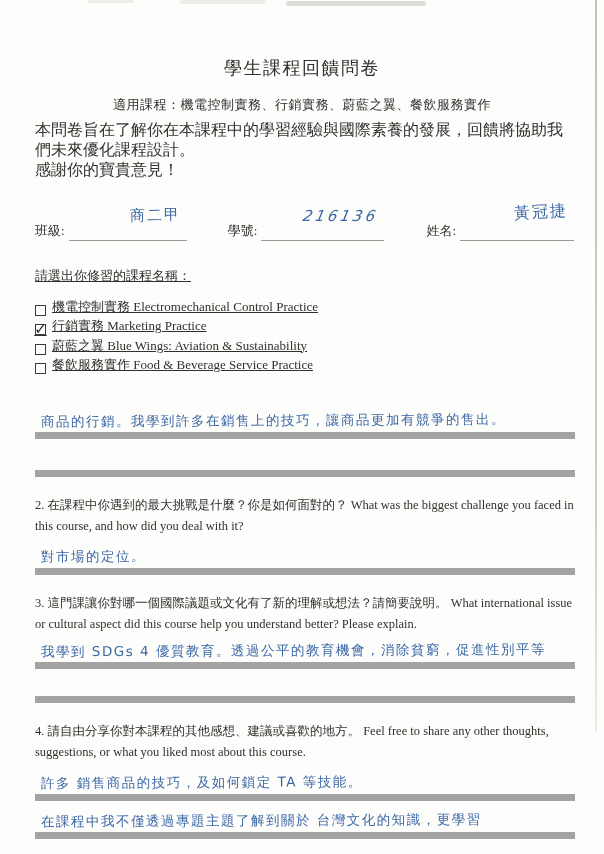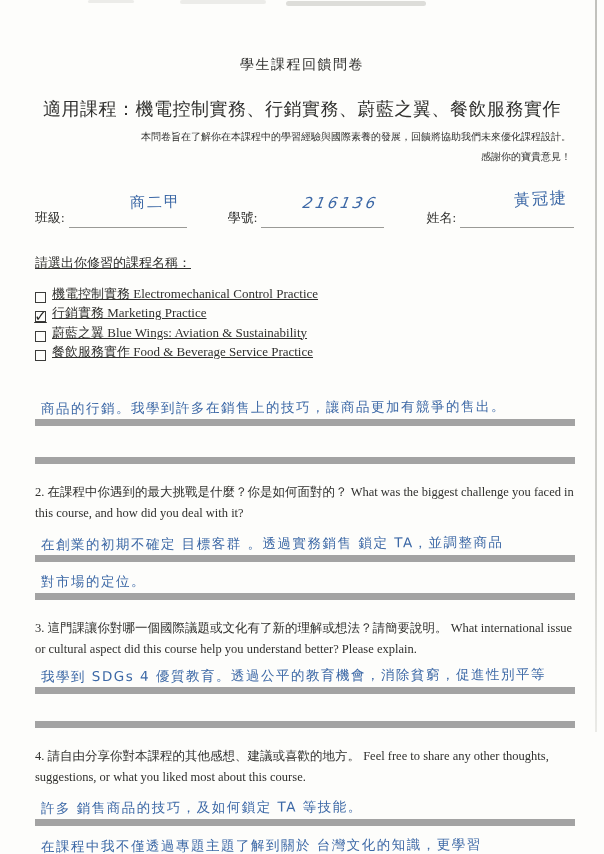--- a/index.html
+++ b/index.html
@@ -20,23 +20,23 @@
     background: linear-gradient(180deg, #b7b7b2 0%, #c6c6c1 70%, #e7e7e3 100%);
     opacity: .85;
   }
   .smudge { position: absolute; background: #dededa; border-radius: 3px; opacity: .55; }
   .smudge.s1 { left: 88px;  top: 0; width: 46px;  height: 3px; }
   .smudge.s2 { left: 180px; top: 0; width: 86px;  height: 4px; }
   .smudge.s3 { left: 286px; top: 1px; width: 140px; height: 5px; opacity: .75; background:#d2d2ce; }
 
   
   .hdr { text-align: center; }
-  .title { margin: 56px 0 0; font-size: 14px; font-weight: 400; letter-spacing: 1.5px; }
-  .subtitle { margin-top: 23px; font-size: 18px; letter-spacing: .5px; }
-  .intro { text-align: right; margin: 6px 33px 0 35px; font-size: 10px; line-height: 20px; }
+  .title { margin: 56px 0 0; font-size: 18px; font-weight: 400; letter-spacing: 1.5px; }
+  .subtitle { margin-top: 16px; font-size: 13px; letter-spacing: .5px; }
+  .intro { text-align: left; margin: 6px 33px 0 35px; font-size: 16px; line-height: 20px; }
 
   
   .info-row {
     display: flex; align-items: flex-end;
     margin: 24px 30px 0 35px; font-size: 13px;
   }
   .info-label { white-space: nowrap; padding-bottom: 1px; }
   .info-value {
     border-bottom: 1px solid #9a9a96;
     margin-left: 4px; padding: 0 6px 15px;
@@ -143,23 +143,20 @@
       <span class="hand-answer">商品的行銷。我學到許多在銷售上的技巧，讓商品更加有競爭的售出。</span>
     </div>
     <div class="answer-line">
       <span class="hand-answer"></span>
     </div>
   </div>
 
   <div class="q-section q2">
     <div class="q-text">2. 在課程中你遇到的最大挑戰是什麼？你是如何面對的？ What was the biggest challenge you faced in this course, and how did you deal with it?</div>
     <div class="answer-line">
-      <span class="hand-answer">在創業的初期不確定 目標客群 。透過實務銷售 鎖定 TA，並調整商品</span>
-    </div>
-    <div class="answer-line">
       <span class="hand-answer">對市場的定位。</span>
     </div>
   </div>
 
   <div class="q-section q3">
     <div class="q-text">3. 這門課讓你對哪一個國際議題或文化有了新的理解或想法？請簡要說明。 What international issue or cultural aspect did this course help you understand better? Please explain.</div>
     <div class="answer-line">
       <span class="hand-answer">我學到 SDGs 4 優質教育。透過公平的教育機會，消除貧窮，促進性別平等</span>
     </div>
     <div class="answer-line">

